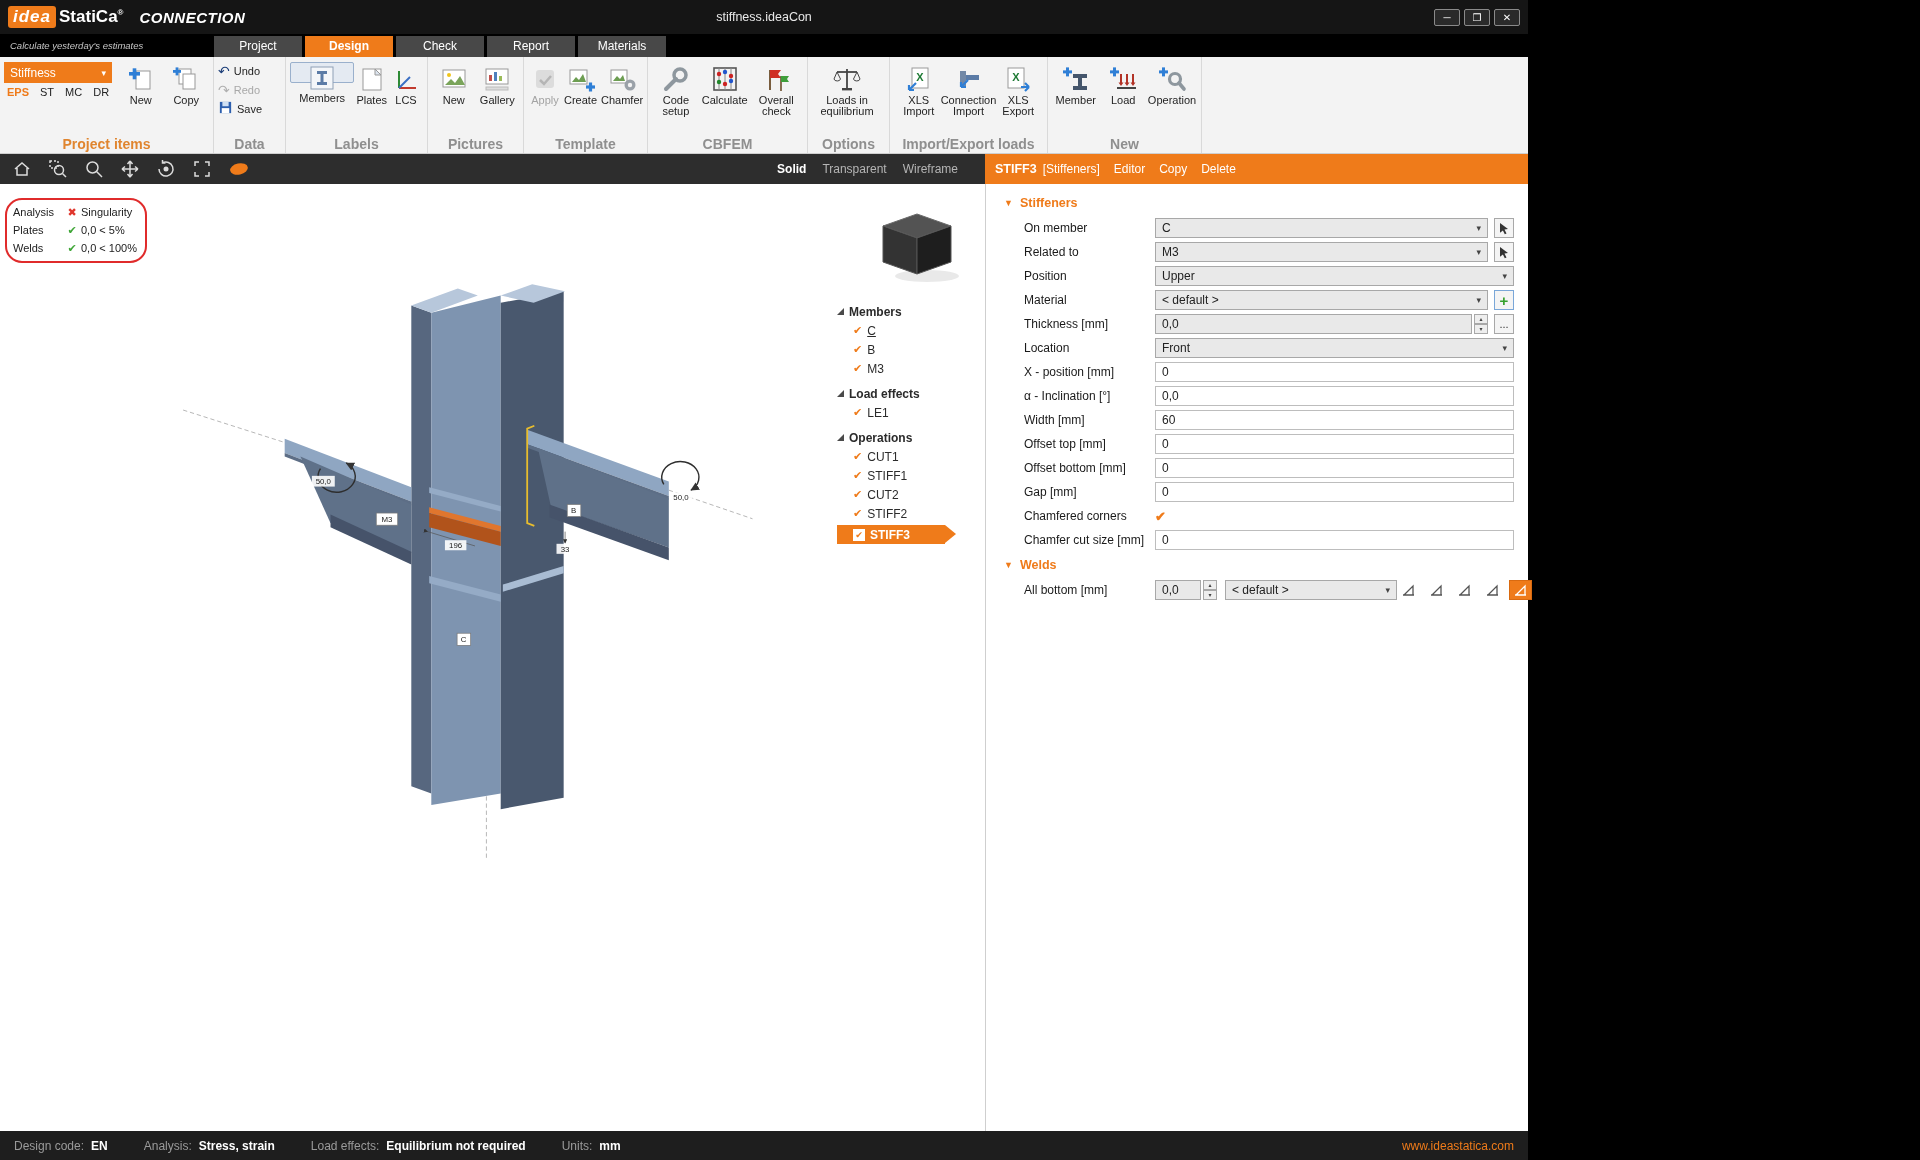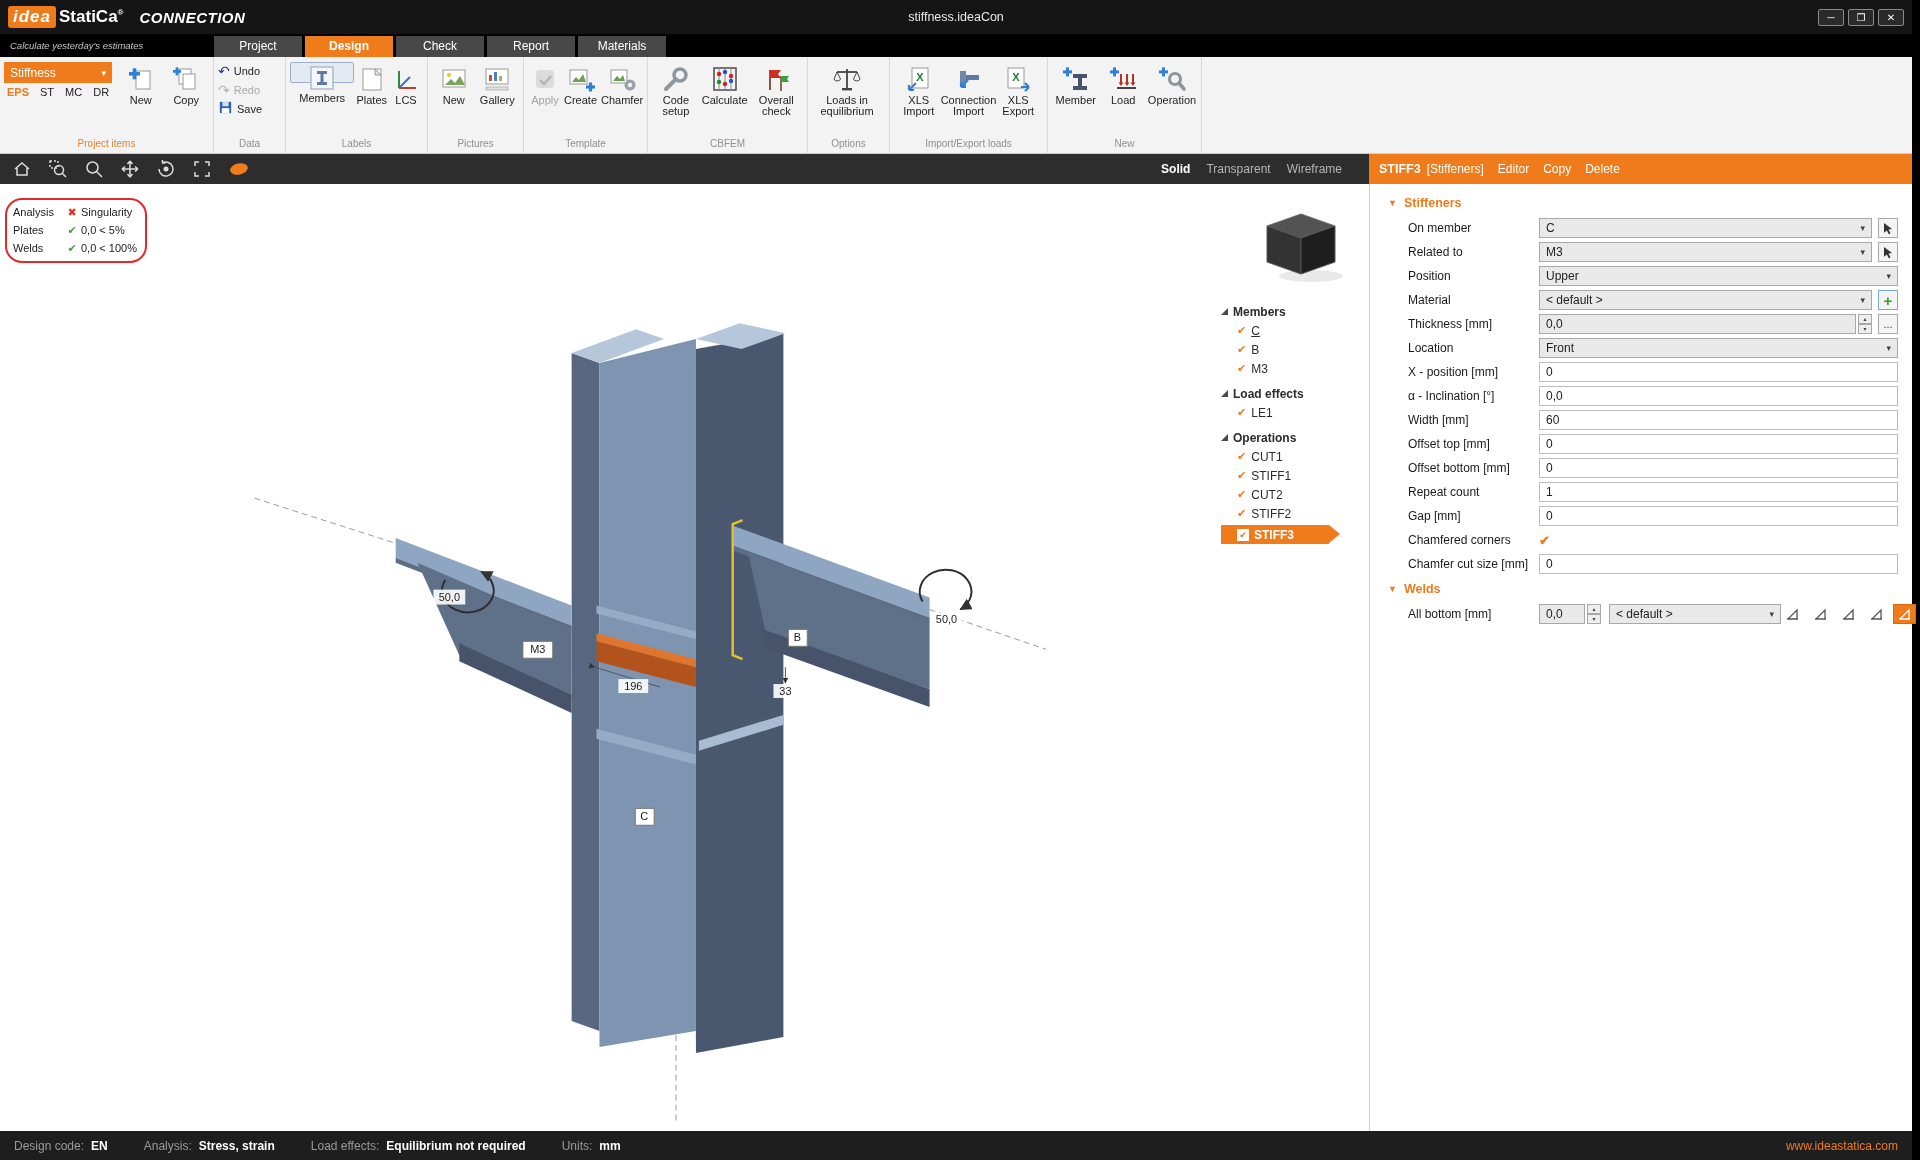--- a/index.html
+++ b/index.html
@@ -1,18 +1,18 @@
 <!DOCTYPE html>
 <html><head>
 <meta charset="utf-8">
 <style>
   *{box-sizing:border-box;margin:0;padding:0;}
   html,body{width:1920px;height:1160px;overflow:hidden;background:#000;}
   body{font-family:"Liberation Sans",sans-serif;font-size:12px;color:#222;}
-  .app{width:1912px;height:1160px;display:flex;flex-direction:column;background:#b91c1c;}
+  .app{width:1528px;height:1160px;display:flex;flex-direction:column;background:#b91c1c;}
 
   
   .titlebar{height:34px;background:#151515;display:flex;align-items:center;position:relative;color:#fff;flex:0 0 34px;}
   .logo{display:flex;align-items:center;padding-left:8px;}
   .logo-idea{background:#ef7b1a;color:#fff;font-weight:bold;font-style:italic;font-size:17px;padding:1px 5px;border-radius:3px;letter-spacing:1px;}
   .logo-statica{font-weight:bold;font-size:17px;margin-left:3px;}
   .logo sup{font-size:8px;vertical-align:super;}
   .module{font-weight:bold;font-style:italic;font-size:15px;margin-left:16px;letter-spacing:.5px;}
   .doc{position:absolute;left:50%;transform:translateX(-50%);font-size:12.5px;color:#e8e8e8;}
   .winbtns{margin-left:auto;display:flex;gap:4px;padding-right:8px;}
@@ -22,21 +22,21 @@
   .tabsrow{height:23px;background:#000;display:flex;align-items:flex-end;flex:0 0 23px;}
   .tagline{width:214px;padding-left:10px;font-style:italic;font-size:9.5px;color:#c6c6c6;align-self:center;}
   .tabs{display:flex;gap:3px;}
   .tab{width:88px;height:21px;line-height:21px;text-align:center;background:#484848;color:#fff;font-size:12px;cursor:default;}
   .tab.active{background:#ef7b1a;font-weight:bold;}
 
   
   .ribbon{height:97px;background:#f3f3f3;border-bottom:1px solid #cfcfcf;display:flex;flex:0 0 97px;}
   .rgroup{border-right:1px solid #d9d9d9;display:flex;flex-direction:column;padding:3px 4px 0 4px;}
   .rcontent{flex:1;display:flex;align-items:flex-start;}
-  .rgl{height:16px;text-align:center;font-size:10px;color:#8f8f8f;line-height:14px;}
+  .rgl{height:16px;text-align:center;font-size:14px;color:#8f8f8f;line-height:14px;font-weight:bold;}
   .rgl.accent{color:#e0852f;}
   .rbtn{width:50px;display:flex;flex-direction:column;align-items:center;padding:2px 1px;border:1px solid transparent;border-radius:2px;}
   .rbtn.sel{background:#e4eaf2;border-color:#9ab0cc;}
   .rbtn .ricon{height:32px;display:flex;align-items:center;justify-content:center;}
   .rbtn .rlab{font-size:11px;line-height:11px;text-align:center;color:#1f1f1f;white-space:normal;}
   .rbtn.dis .rlab{color:#a3a3a3;}
   .g-project{width:214px;}
   .pi-left{display:flex;flex-direction:column;margin-right:6px;}
   .sel{width:108px;height:21px;background:#ef7b1a;color:#fff;display:flex;align-items:center;padding:0 6px;font-size:12px;margin-top:2px;}
   .sel .caret{margin-left:auto;font-size:9px;}
@@ -780,28 +780,20 @@
           </div>
           <div class="prow">
             <span class="plab">Offset bottom [mm]</span>
             <div class="pctl">
               <div class="inp">
                 <span class="val">0</span>
               </div>
             </div>
           </div>
           <div class="prow">
-            <span class="plab">Repeat count</span>
-            <div class="pctl">
-              <div class="inp">
-                <span class="val">1</span>
-              </div>
-            </div>
-          </div>
-          <div class="prow">
             <span class="plab">Gap [mm]</span>
             <div class="pctl">
               <div class="inp">
                 <span class="val">0</span>
               </div>
             </div>
           </div>
           <div class="prow">
             <span class="plab">Chamfered corners</span>
             <div class="pctl">

